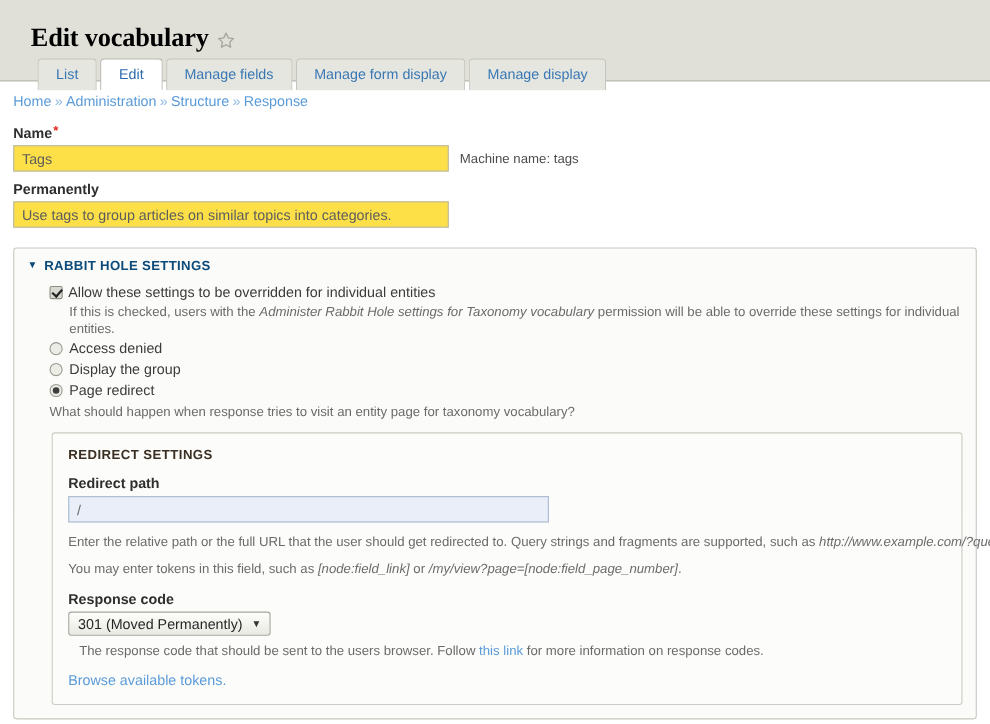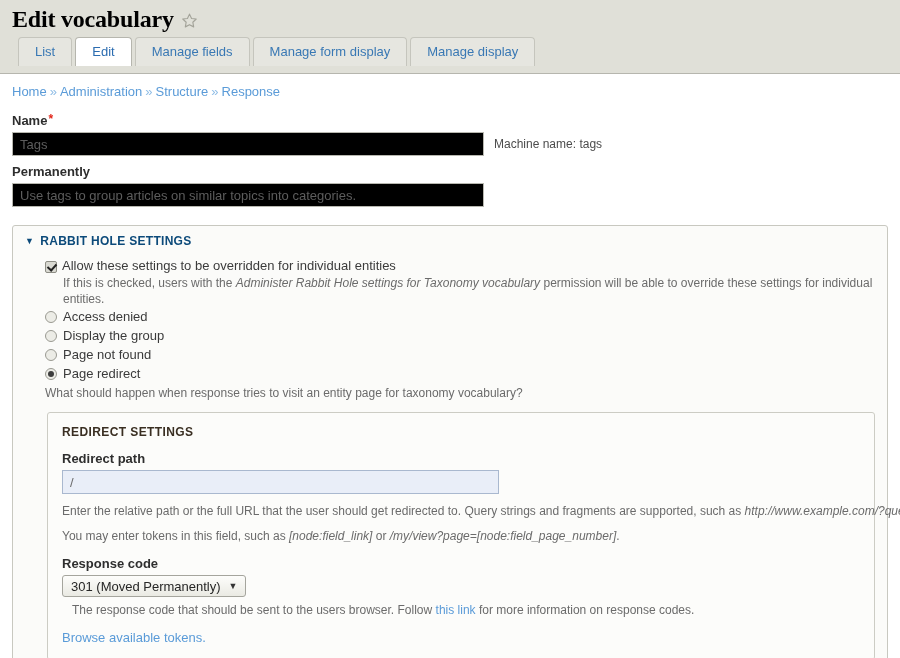--- a/index.html
+++ b/index.html
@@ -15,21 +15,21 @@
     font-family: "Liberation Sans", sans-serif;
     font-size: 13px;
     color: #3b3b3b;
     -webkit-font-smoothing: antialiased;
   }
 
   
   .header-band {
     background: #e0e0d8;
     border-bottom: 1px solid #b6b6ae;
-    padding: 0;
+    padding: 16px;
     position: relative;
     height: 74px;
   }
   .page-title-row {
     display: flex;
     align-items: center;
     padding: 6px 0 4px 12px;
     gap: 7px;
   }
   .page-title {
@@ -107,24 +107,24 @@
     display: block;
   }
   .req { color: #e2261a; font-size: 12px; position: relative; top: -2px; margin-left: 1px; }
 
   .inline-row {
     display: flex;
     align-items: center;
     gap: 10px;
   }
   .text-input {
-    width: 472px;
+    width: 396px;
     height: 24px;
     border: 1px solid #b8b8b0;
-    background: #000000;
+    background: #fde047;
     padding: 2px 7px;
     font-family: "Liberation Sans", sans-serif;
     font-size: 13px;
     color: #5d5d5d;
     outline: none;
   }
   .machine-name {
     font-size: 12px;
     color: #4c4c4c;
   }
@@ -150,21 +150,21 @@
     margin-bottom: 10px;
   }
   .caret {
     font-size: 9px;
     color: #0c4a7a;
     line-height: 1;
   }
 
   .check-row {
     display: flex;
-    align-items: flex-end;
+    align-items: flex-start;
     gap: 5px;
     margin-left: 20px;
   }
   .cb {
     appearance: none;
     -webkit-appearance: none;
     width: 12px;
     height: 12px;
     border: 1px solid #8d8d85;
     background: #d9d9d2;
@@ -379,24 +379,20 @@
 
     <div class="radio-row">
       <input type="radio" name="behavior" class="rb" style="">
       <span class="radio-label">Access denied</span>
     </div>
     <div class="radio-row">
       <input type="radio" name="behavior" class="rb" style="">
       <span class="radio-label">Display the group</span>
     </div>
     <div class="radio-row">
-      <input type="radio" name="behavior" class="rb" style="">
-      <span class="radio-label">Page not found</span>
-    </div>
-    <div class="radio-row">
       <input type="radio" name="behavior" class="rb" checked="" style="">
       <span class="radio-label">Page redirect</span>
     </div>
 
     <div class="behavior-help">What should happen when response tries to visit an entity page for taxonomy vocabulary?</div>
 
     <div class="subpanel">
 
       <div class="subpanel-title">REDIRECT SETTINGS</div>
 

